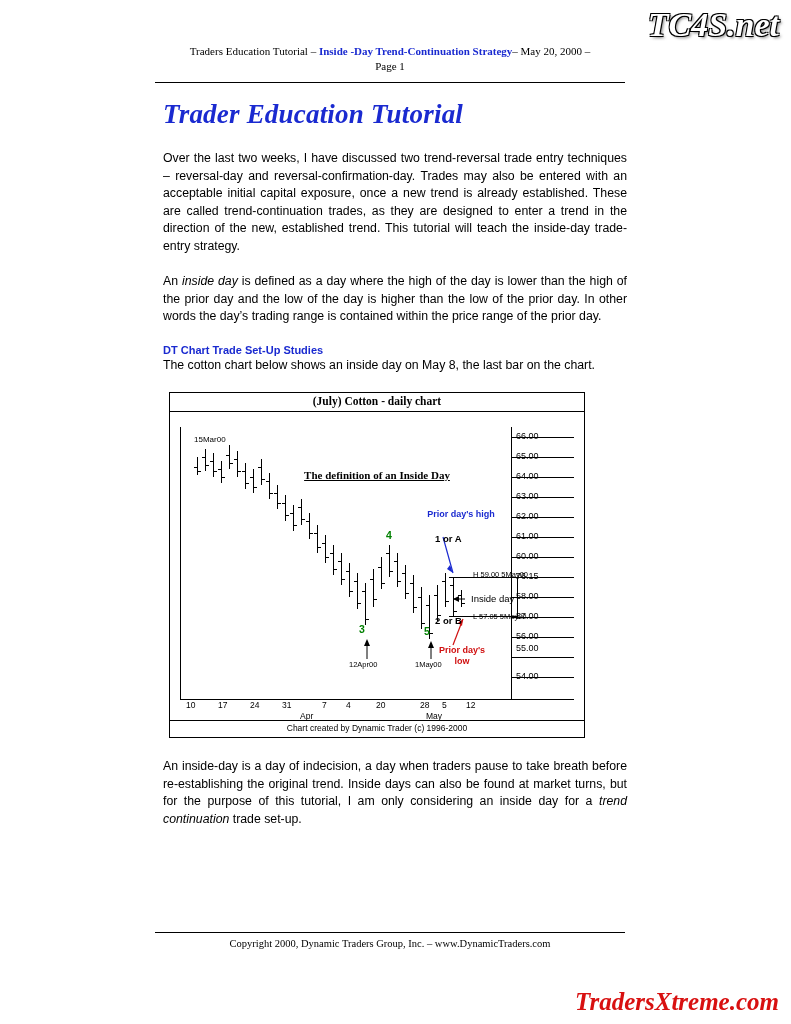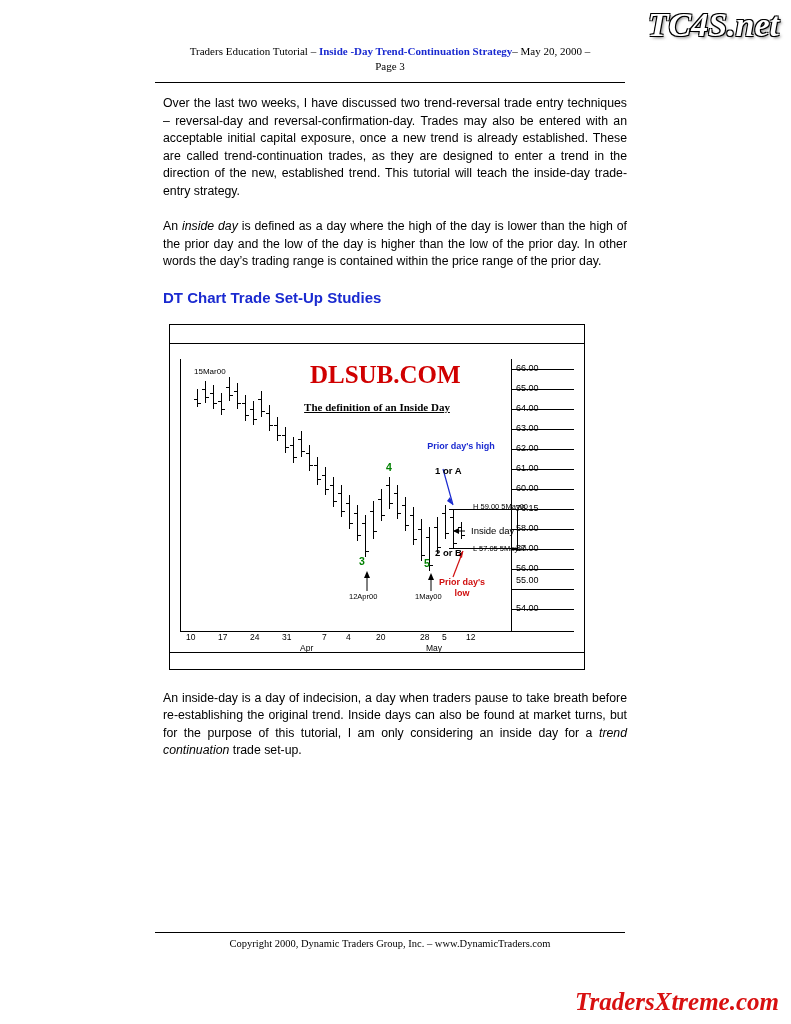--- a/index.html
+++ b/index.html
@@ -87,21 +87,21 @@
     font-size: 12.3px;
     line-height: 17.5px;
     text-align: justify;
     margin: 0 0 18px 0;
     color: #000;
   }
   p.body .it { font-style: italic; }
 
   h3.sec {
     font-family: "Liberation Sans", sans-serif;
-    font-size: 15px;
+    font-size: 11px;
     font-weight: bold;
     color: #1a2ad0;
     margin: 0 0 1px 0;
   }
 
   
   .figure {
     position: relative;
     width: 414px;
     height: 344px;
@@ -297,36 +297,39 @@
       -1px  1px 0 #fff, 1px  1px 0 #fff;
   }
 </style>
 </head>
 <body>
 
 <div class="tc4s-watermark">TC4S.net</div>
 
 <div class="doc-header">
   <span>Traders Education Tutorial – </span><span class="hl-blue">Inside -Day Trend-Continuation Strategy</span><span>– May 20, 2000 –</span><br>
-  <span>Page 3</span>
+  <span>Page 1</span>
 </div>
 <div class="header-rule"></div>
 
 <div class="content">
 
+  <h1 class="title">Trader Education Tutorial</h1>
 
 
   <p class="body">Over the last two weeks, I have discussed two trend-reversal trade entry techniques – reversal-day and reversal-confirmation-day. Trades may also be entered with an acceptable initial capital exposure, once a new trend is already established. These are called trend-continuation trades, as they are designed to enter a trend in the direction of the new, established trend. This tutorial will teach the inside-day trade-entry strategy.</p>
 
   <p class="body"><span>An </span><span class="it">inside day</span><span> is defined as a day where the high of the day is lower than the high of the prior day and the low of the day is higher than the low of the prior day. In other words the day’s trading range is contained within the price range of the prior day.</span></p>
 
   <h3 class="sec">DT Chart Trade Set-Up Studies</h3>
+  <p class="body">The cotton chart below shows an inside day on May 8, the last bar on the chart.</p>
 
   <div class="figure">
 
+    <div class="fig-title">(July) Cotton - daily chart</div>
     <div class="fig-titlerule"></div>
 
 
     <div class="price-axis">
       <div class="tickline" style="top:10px"></div>
         <div class="tick" style="top:4px">66.00</div>
       <div class="tickline" style="top:30px"></div>
         <div class="tick" style="top:24px">65.00</div>
       <div class="tickline" style="top:50px"></div>
         <div class="tick" style="top:44px">64.00</div>
@@ -492,41 +495,41 @@
       <div class="lbl red" style="left:250px; top:218px; line-height:11px; text-align:center; width:62px; white-space:normal">Prior day's low</div>
       <div class="lbl" style="left:290px; top:166px; font-size:9.5px">Inside day</div>
       <div class="lbl small" style="left:292px; top:143px">H 59.00 5May00</div>
       <div class="lbl small" style="left:292px; top:185px">L 57.05 5May00</div>
 
       <div class="lbl small" style="left:168px; top:233px">12Apr00</div>
       <div class="lbl small" style="left:234px; top:233px">1May00</div>
     </div>
 
     <div class="fig-15mar">15Mar00</div>
-    <div class="dlsub">DLSUB.COM</div>
     <div class="fig-defn">The definition of an Inside Day</div>
 
     <div class="axis-x">
       <span style="left:6px">10</span>
       <span style="left:38px">17</span>
       <span style="left:70px">24</span>
       <span style="left:102px">31</span>
       <span style="left:142px">7</span>
       <span style="left:166px">4</span>
       <span style="left:196px">20</span>
       <span style="left:240px">28</span>
       <span style="left:262px">5</span>
       <span style="left:286px">12</span>
     </div>
     <div class="axis-x2">
       <span style="left:120px">Apr</span>
       <span style="left:246px">May</span>
     </div>
 
     <div class="fig-creditrule"></div>
+    <div class="fig-credit">Chart created by Dynamic Trader (c) 1996-2000</div>
   </div>
 
   <p class="body"><span>An inside-day is a day of indecision, a day when traders pause to take breath before re-establishing the original trend. Inside days can also be found at market turns, but for the purpose of this tutorial, I am only considering an inside day for a </span><span class="it">trend continuation</span><span> trade set-up.</span></p>
 
 </div>
 
 <div class="footer-rule"></div>
 <div class="footer-text">Copyright 2000, Dynamic Traders Group, Inc. – www.DynamicTraders.com</div>
 <div class="tx-watermark">TradersXtreme.com</div>
 

